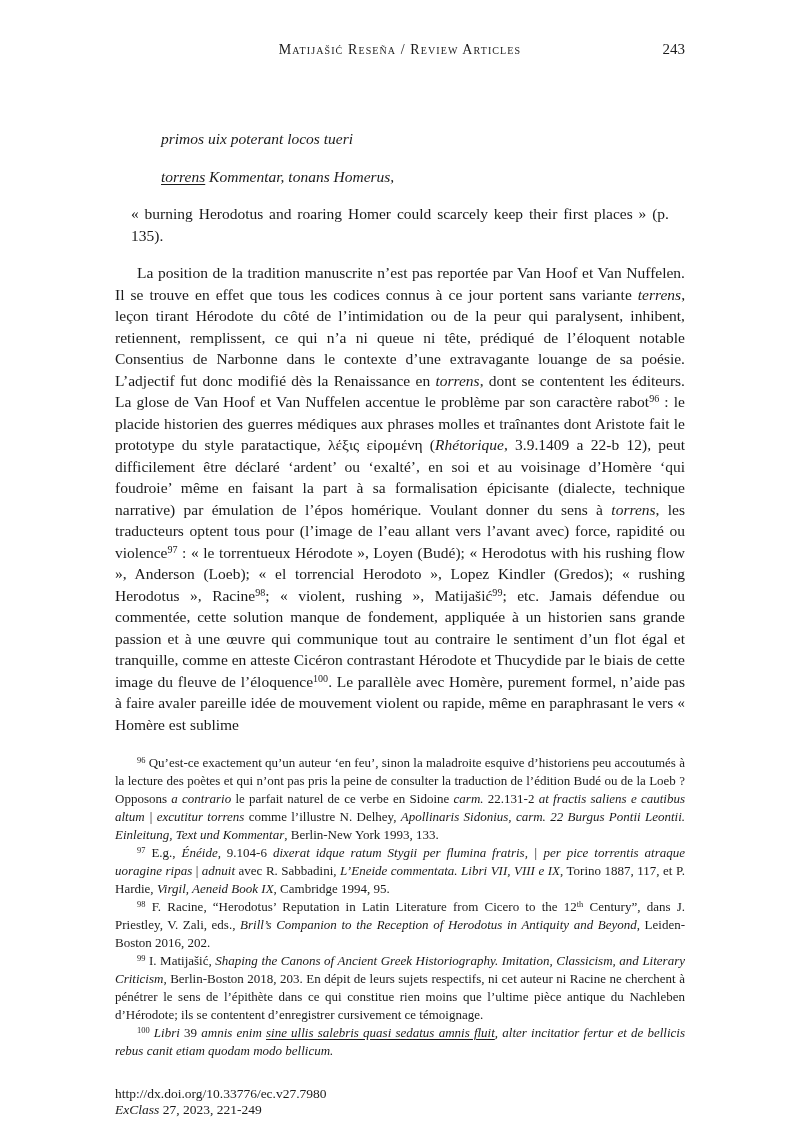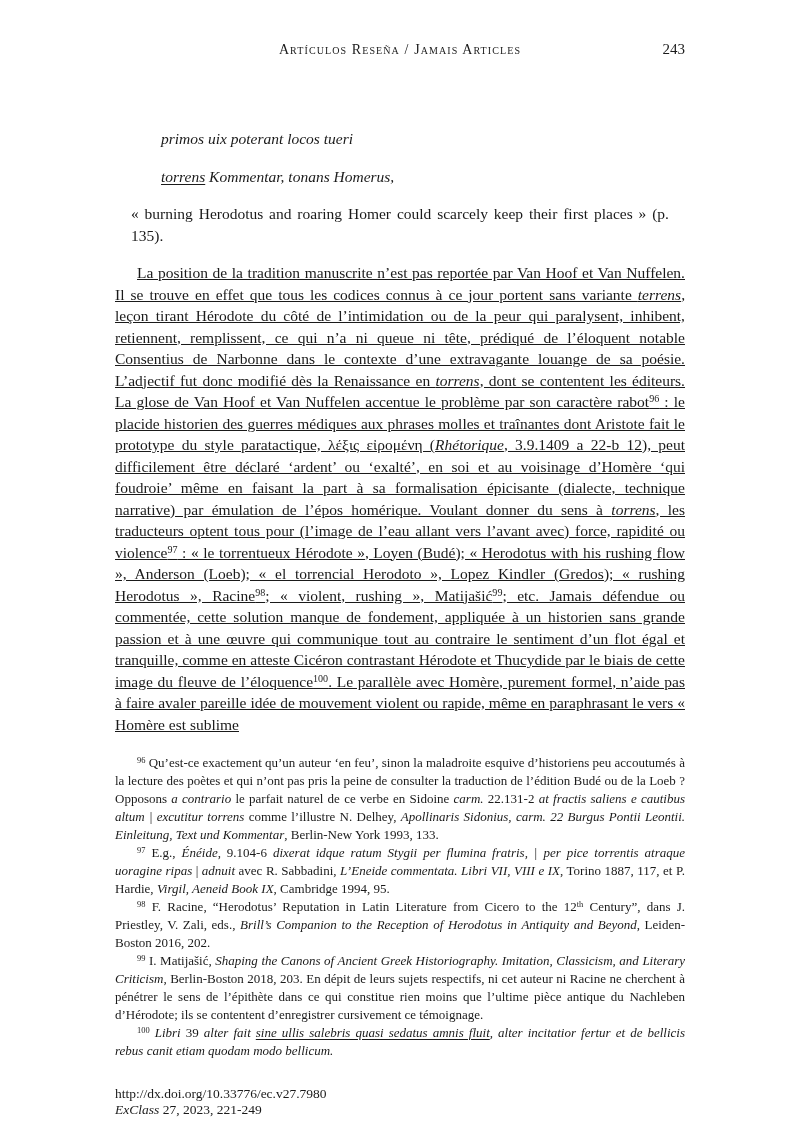--- a/index.html
+++ b/index.html
@@ -27,61 +27,61 @@
   }
   .text-block{
     position:absolute;top:112px;left:115px;width:570px;
     font-size:15.5px;line-height:21.5px;
     text-align:justify;
   }
   .ref-line{margin:0 0 21px 30px;text-align:left;}
   .verse{margin-left:30px;}
   .verse-line{margin:16px;text-align:left;}
   .translation{margin:16px;}
-  .para{margin:10px 0 0 0;text-indent:22px;text-decoration:underline;}
+  .para{margin:10px 0 0 0;text-indent:22px;}
   .footnotes{margin-top:19px;font-size:13px;line-height:18px;}
   .footnote{margin:0;text-indent:22px;}
   .page-footer{
     position:absolute;top:1086px;left:115px;width:570px;
     display:flex;justify-content:space-between;
     font-size:13.5px;
     flex-direction:column;
   }
   .it{font-style:italic;}
   .un{text-decoration:underline;text-underline-offset:2px;}
   .sup{font-size:0.65em;position:relative;top:-0.45em;line-height:0;}
 </style>
 </head>
 <body>
 
 <div class="page">
 
   <header class="running-head">
-    <span class="head-title">Artículos Reseña / Jamais Articles</span>
+    <span class="head-title">Matijašić Reseña / Review Articles</span>
     <span class="page-number">243</span>
   </header>
 
   <main class="text-block">
 
 
     <div class="verse">
       <p class="verse-line"><span class="it">primos uix poterant locos tueri</span></p>
       <p class="verse-line"><span class="it un">torrens</span><span class="it"> Kommentar, tonans Homerus,</span></p>
     </div>
 
     <p class="translation"><span>« burning Herodotus and roaring Homer could scarcely keep their first places » (p. 135).</span></p>
 
     <p class="para"><span>La position de la tradition manuscrite n’est pas reportée par Van Hoof et Van Nuffelen. Il se trouve en effet que tous les codices connus à ce jour portent sans variante </span><span class="it">terrens</span><span>, leçon tirant Hérodote du côté de l’intimidation ou de la peur qui paralysent, inhibent, retiennent, remplissent, ce qui n’a ni queue ni tête, prédiqué de l’éloquent notable Consentius de Narbonne dans le contexte d’une extravagante louange de sa poésie. L’adjectif fut donc modifié dès la Renaissance en </span><span class="it">torrens</span><span>, dont se contentent les éditeurs. La glose de Van Hoof et Van Nuffelen accentue le problème par son caractère rabot</span><span class="sup">96</span><span> : le placide historien des guerres médiques aux phrases molles et traînantes dont Aristote fait le prototype du style paratactique, λέξις εἰρομένη (</span><span class="it">Rhétorique</span><span>, 3.9.1409 a 22-b 12), peut difficilement être déclaré ‘ardent’ ou ‘exalté’, en soi et au voisinage d’Homère ‘qui foudroie’ même en faisant la part à sa formalisation épicisante (dialecte, technique narrative) par émulation de l’épos homérique. Voulant donner du sens à </span><span class="it">torrens</span><span>, les traducteurs optent tous pour (l’image de l’eau allant vers l’avant avec) force, rapidité ou violence</span><span class="sup">97</span><span> : « le torrentueux Hérodote », Loyen (Budé); « Herodotus with his rushing flow », Anderson (Loeb); « el torrencial Herodoto », Lopez Kindler (Gredos); « rushing Herodotus », Racine</span><span class="sup">98</span><span>; « violent, rushing », Matijašić</span><span class="sup">99</span><span>; etc. Jamais défendue ou commentée, cette solution manque de fondement, appliquée à un historien sans grande passion et à une œuvre qui communique tout au contraire le sentiment d’un flot égal et tranquille, comme en atteste Cicéron contrastant Hérodote et Thucydide par le biais de cette image du fleuve de l’éloquence</span><span class="sup">100</span><span>. Le parallèle avec Homère, purement formel, n’aide pas à faire avaler pareille idée de mouvement violent ou rapide, même en paraphrasant le vers « Homère est sublime</span></p>
 
     <section class="footnotes">
       <p class="footnote"><span class="sup">96</span><span>  Qu’est-ce exactement qu’un auteur ‘en feu’, sinon la maladroite esquive d’historiens peu accoutumés à la lecture des poètes et qui n’ont pas pris la peine de consulter la traduction de l’édition Budé ou de la Loeb ? Opposons </span><span class="it">a contrario</span><span> le parfait naturel de ce verbe en Sidoine </span><span class="it">carm.</span><span> 22.131-2 </span><span class="it">at fractis saliens e cautibus altum | excutitur torrens</span><span> comme l’illustre N. Delhey, </span><span class="it">Apollinaris Sidonius, carm. 22 Burgus Pontii Leontii. Einleitung, Text und Kommentar</span><span>, Berlin-New York 1993, 133.</span></p>
       <p class="footnote"><span class="sup">97</span><span>  E.g., </span><span class="it">Énéide</span><span>, 9.104-6 </span><span class="it">dixerat idque ratum Stygii per flumina fratris, | per pice torrentis atraque uoragine ripas</span><span> | </span><span class="it">adnuit</span><span> avec R. Sabbadini, </span><span class="it">L’Eneide commentata. Libri VII, VIII e IX</span><span>, Torino 1887, 117, et P. Hardie, </span><span class="it">Virgil, Aeneid Book IX</span><span>, Cambridge 1994, 95.</span></p>
       <p class="footnote"><span class="sup">98</span><span>  F. Racine, “Herodotus’ Reputation in Latin Literature from Cicero to the 12</span><span class="sup">th</span><span> Century”, dans J. Priestley, V. Zali, eds., </span><span class="it">Brill’s Companion to the Reception of Herodotus in Antiquity and Beyond</span><span>, Leiden-Boston 2016, 202.</span></p>
       <p class="footnote"><span class="sup">99</span><span>  I. Matijašić, </span><span class="it">Shaping the Canons of Ancient Greek Historiography. Imitation, Classicism, and Literary Criticism</span><span>, Berlin-Boston 2018, 203. En dépit de leurs sujets respectifs, ni cet auteur ni Racine ne cherchent à pénétrer le sens de l’épithète dans ce qui constitue rien moins que l’ultime pièce antique du Nachleben d’Hérodote; ils se contentent d’enregistrer cursivement ce témoignage.</span></p>
-      <p class="footnote"><span class="sup">100</span><span>  </span><span class="it">Libri</span><span> 39 </span><span class="it">alter fait </span><span class="it un">sine ullis salebris quasi sedatus amnis fluit</span><span class="it">, alter incitatior fertur et de bellicis rebus canit etiam quodam modo bellicum.</span></p>
+      <p class="footnote"><span class="sup">100</span><span>  </span><span class="it">Libri</span><span> 39 </span><span class="it">amnis enim </span><span class="it un">sine ullis salebris quasi sedatus amnis fluit</span><span class="it">, alter incitatior fertur et de bellicis rebus canit etiam quodam modo bellicum.</span></p>
     </section>
 
   </main>
 
   <footer class="page-footer">
     <span class="doi">http://dx.doi.org/10.33776/ec.v27.7980</span>
     <span class="journal-ref"><span class="it">ExClass</span><span> 27, 2023, 221-249</span></span>
   </footer>
 
 </div>

